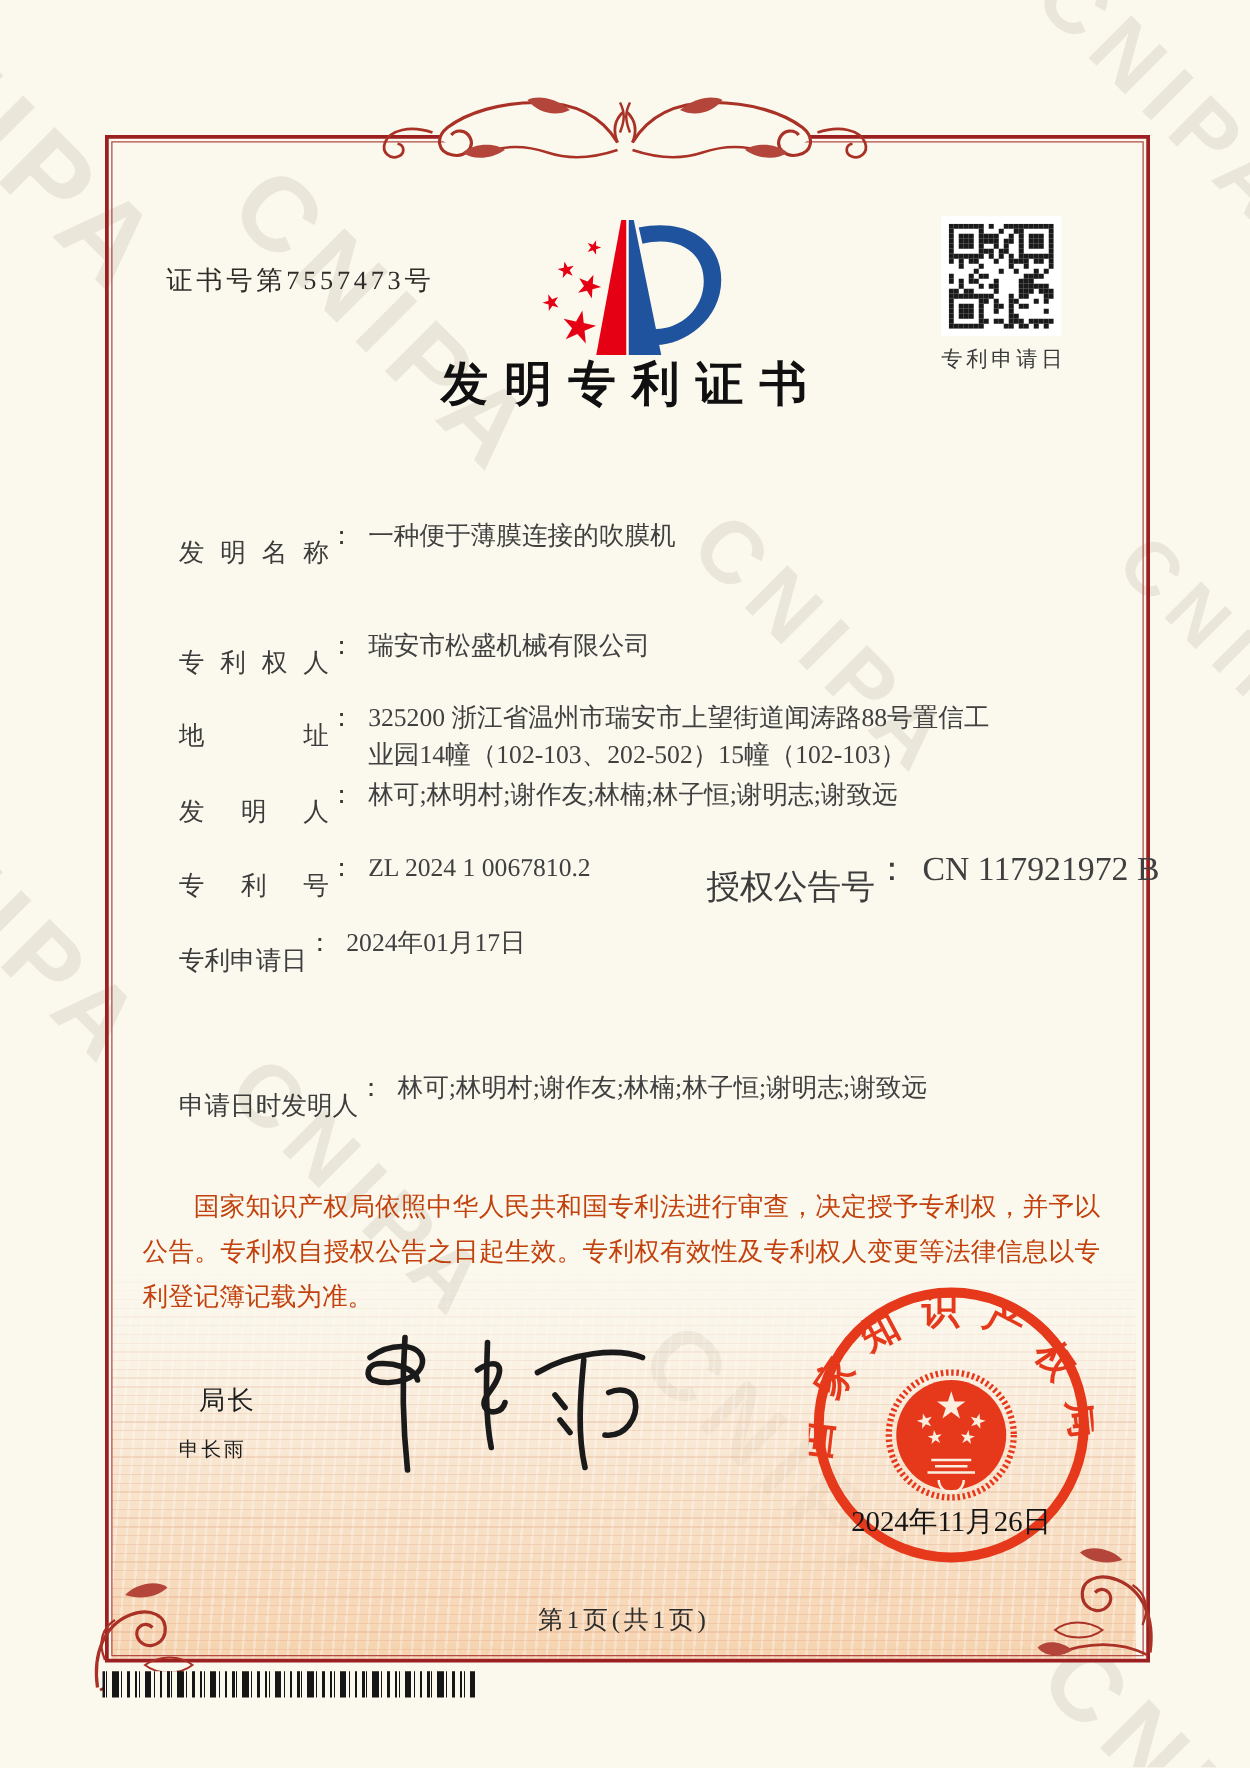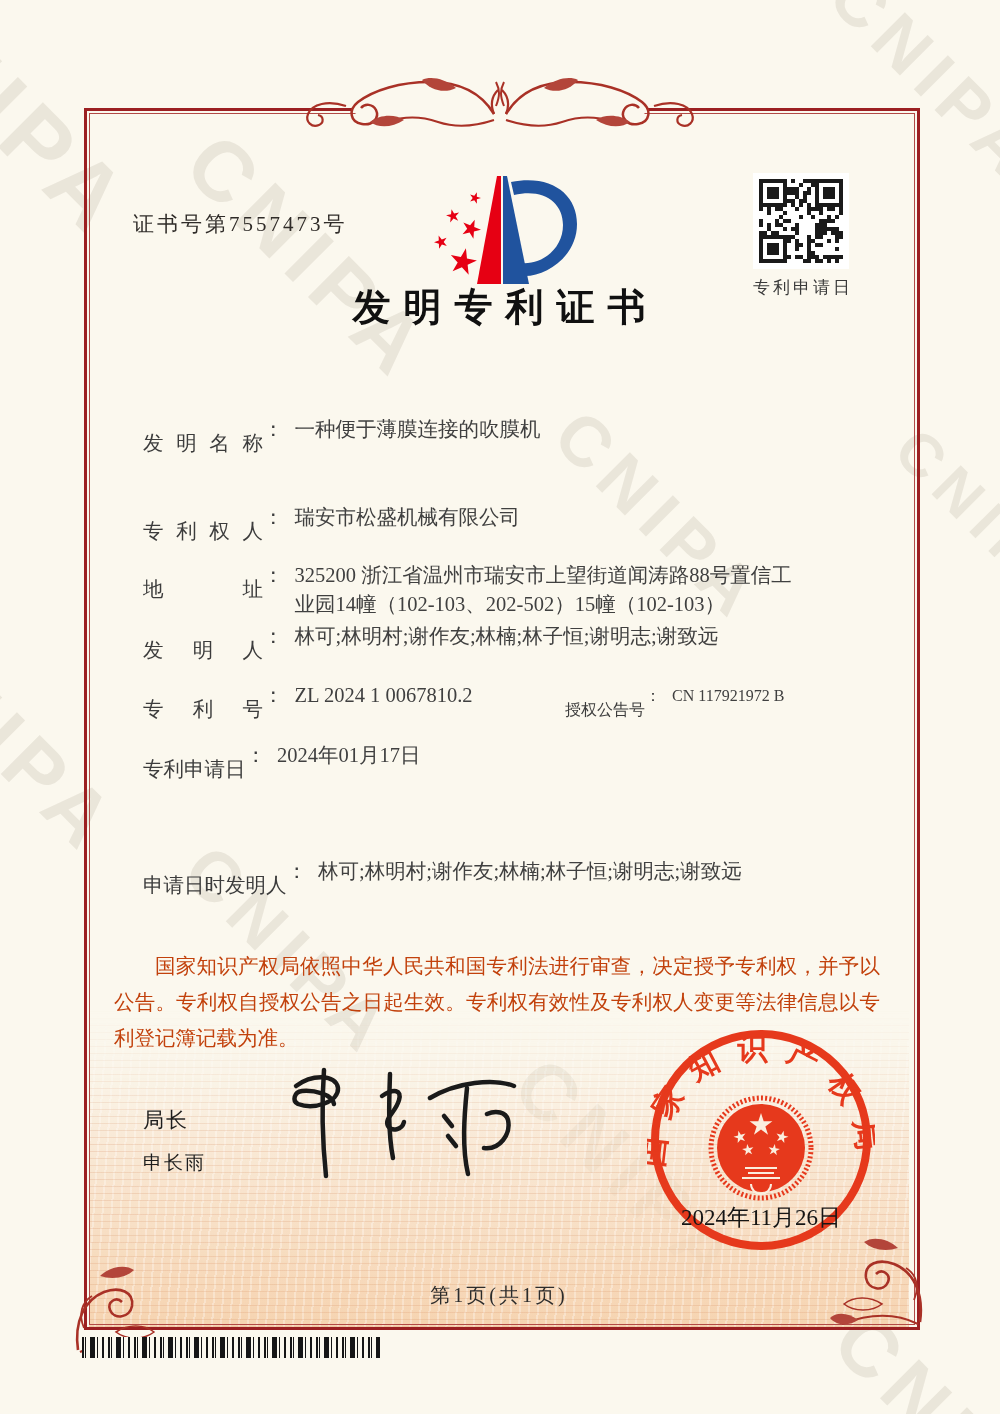--- a/index.html
+++ b/index.html
@@ -22,31 +22,31 @@
             mask-image:linear-gradient(180deg,transparent 0,#000 130px);}
   .certno{position:absolute;left:133px;top:170px;font-size:21px;letter-spacing:3px;color:#2f2b28;margin-top:40px;}
   .logo{position:absolute;left:430px;top:172px;}
   .qrbox{position:absolute;left:753px;top:173px;width:96px;height:96px;background:#fff;
          display:flex;align-items:center;justify-content:center;}
   .qrlabel{position:absolute;left:728px;top:276px;width:150px;text-align:center;font-size:17px;
            letter-spacing:3px;color:#3a3a3a;}
   .title{position:absolute;left:84px;top:282px;width:830px;text-align:center;font-size:38px;
          font-weight:bold;letter-spacing:13px;text-indent:13px;color:#101010;}
   .row{position:absolute;left:143px;font-size:20.5px;line-height:29px;}
-  .rrow{position:absolute;left:565px;font-size:16px;line-height:29px;}
+  .rrow{position:absolute;left:565px;font-size:27px;line-height:29px;}
   .lbl{display:inline-block;vertical-align:top;color:#3c3c3c;margin-top:14px;}
   .j{width:120px;text-align:justify;text-align-last:justify;}
   .cl{display:inline-block;vertical-align:top;color:#3c3c3c;}
   .val{display:inline-block;vertical-align:top;margin-left:11px;color:#404040;}
   .wide{max-width:516px;}
   .statement{position:absolute;left:114px;top:948px;width:766px;font-size:20.5px;line-height:36px;
              text-indent:2em;text-align:justify;color:#c2410c;}
-  .signer-title{position:absolute;left:143px;top:1106px;font-size:21px;letter-spacing:2px;color:#1d1d1d;
+  .signer-title{position:absolute;left:159px;top:1106px;font-size:21px;letter-spacing:2px;color:#1d1d1d;
                 font-family:"Liberation Sans","DejaVu Sans",sans-serif;}
-  .signer-name{position:absolute;left:143px;top:1150px;font-size:19px;letter-spacing:2px;color:#1d1d1d;
+  .signer-name{position:absolute;left:143px;top:1150px;font-size:16px;letter-spacing:2px;color:#1d1d1d;
                font-family:Liberation Mono, monospace;}
   .sig{position:absolute;left:262px;top:1058px;}
   .seal{position:absolute;left:647px;top:1026px;}
   .footer{position:absolute;left:84px;top:1282px;width:830px;text-align:center;font-size:20px;
           letter-spacing:3px;color:#2c2c2c;}
   .barcode{position:absolute;left:82px;top:1337px;width:298px;height:21px;
     background:repeating-linear-gradient(90deg,
       #161616 0 2px,#fbf8ee 2px 3px,#161616 3px 4px,#fbf8ee 4px 8px,
       #161616 8px 13px,#fbf8ee 13px 15px,#161616 15px 16px,#fbf8ee 16px 20px,
       #161616 20px 22px,#fbf8ee 22px 26px);}

